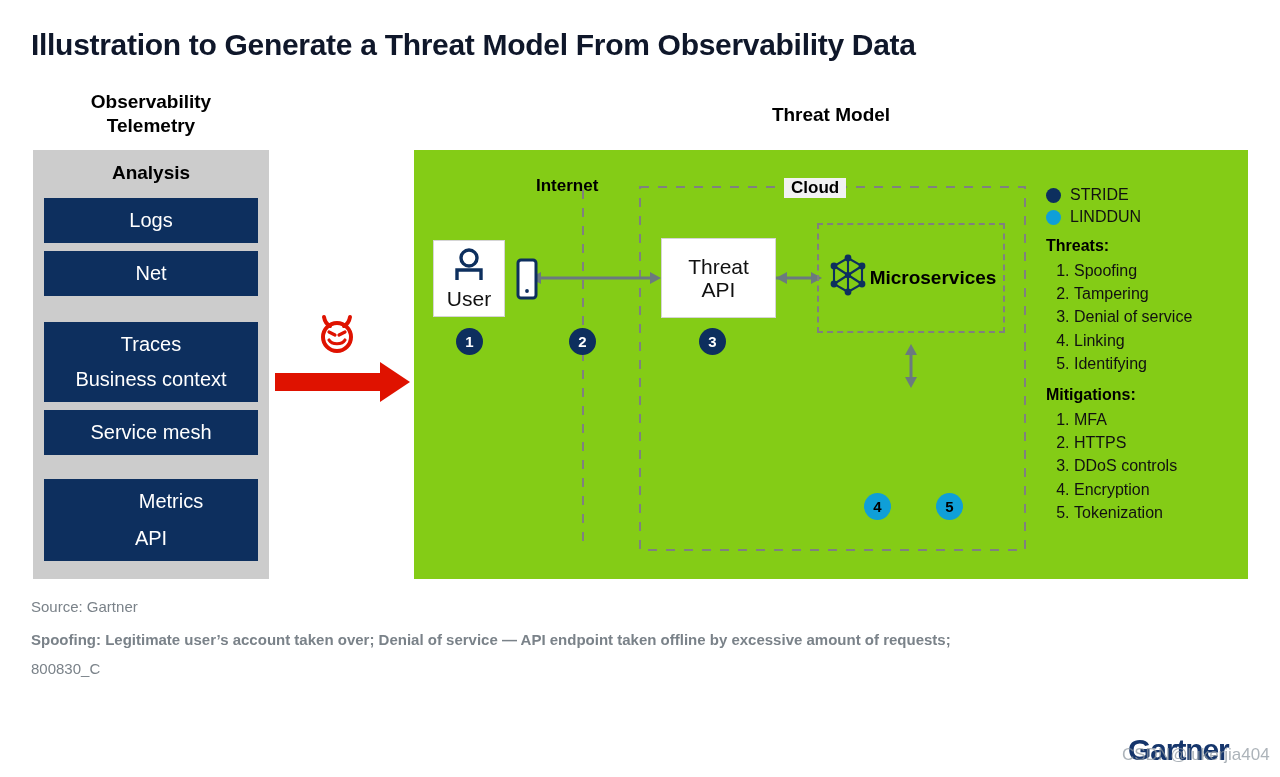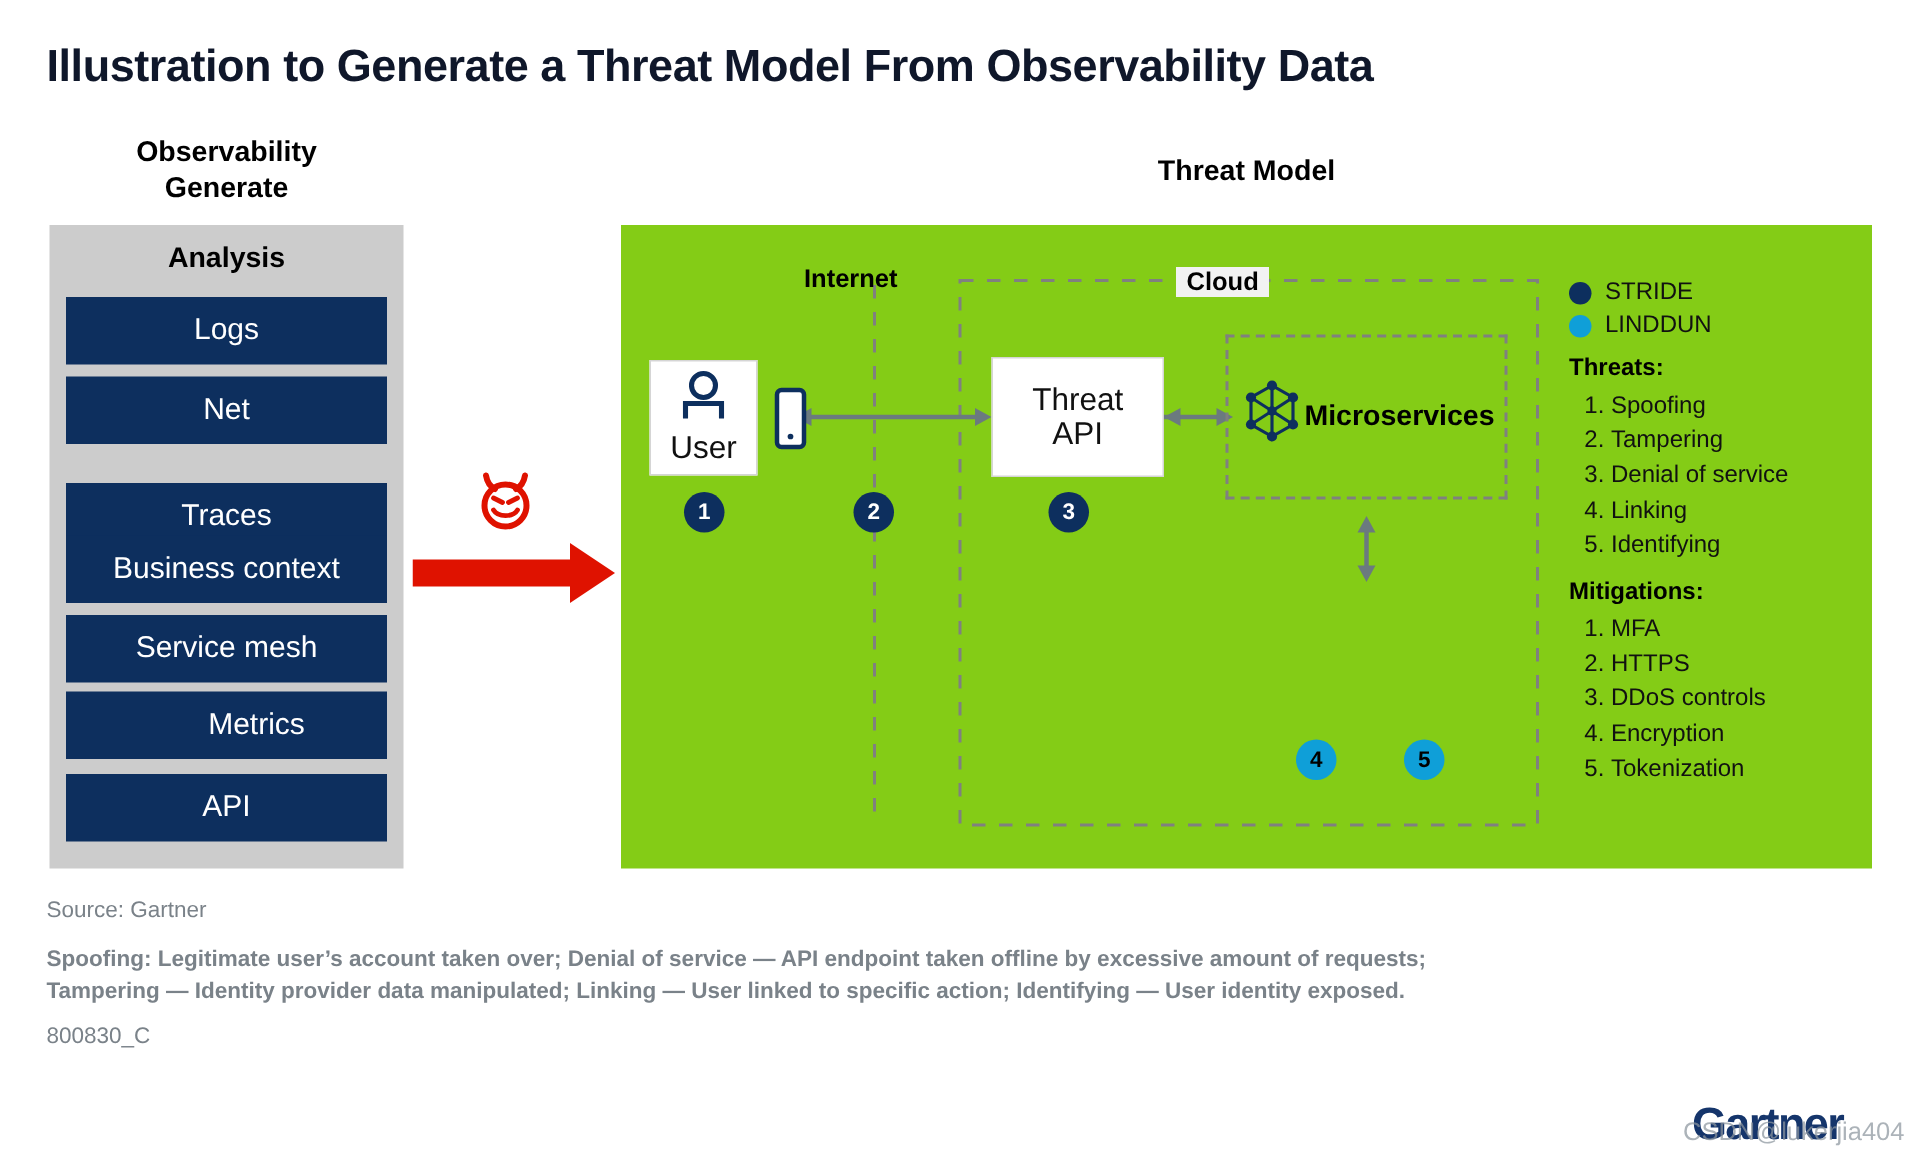--- a/index.html
+++ b/index.html
@@ -221,32 +221,32 @@
 </style>
 </head>
 <body>
 
 <div class="page">
 
   <div id="title">Illustration to Generate a Threat Model From Observability Data</div>
 
   <div id="obs-heading">
     <div>Observability</div>
-    <div>Generate</div>
+    <div>Telemetry</div>
   </div>
 
   <div id="obs-panel">
     <div id="obs-analysis">Analysis</div>
 
     <div class="tele-item" style="top:48px;">Logs</div>
     <div class="tele-item" style="top:101px;">Net</div>
     <div class="tele-item" style="top:172px;text-align:center;">Traces</div>
     <div class="tele-item" style="top:207px;">Business context</div>
     <div class="tele-item" style="top:260px;">Service mesh</div>
-    <div class="tele-item" style="top:311px;padding-left:40px;">Metrics</div>
+    <div class="tele-item" style="top:329px;padding-left:40px;">Metrics</div>
     <div class="tele-item" style="top:366px;">API</div>
   </div>
 
   <div id="devil-wrap">
     <svg width="42" height="42" viewBox="0 0 42 42">
       <path d="M8 4 C9 10 12 12 14 13 M34 4 C33 10 30 12 28 13" stroke="#df1200" stroke-width="4" fill="none" stroke-linecap="round"></path>
       <circle cx="21" cy="24" r="14" fill="none" stroke="#df1200" stroke-width="4"></circle>
       <path d="M13 19 L19 22 M29 19 L23 22" stroke="#df1200" stroke-width="3.2" stroke-linecap="round"></path>
       <path d="M13 27 C16 32 26 32 29 27" stroke="#df1200" stroke-width="3.2" fill="none" stroke-linecap="round"></path>
     </svg>
@@ -362,21 +362,20 @@
       <li>DDoS controls</li>
       <li>Encryption</li>
       <li>Tokenization</li>
     </ol>
   </div>
 
   <div id="footer">
     <div class="foot-src">Source: Gartner</div>
     <div class="foot-note">
       <div>Spoofing: Legitimate user’s account taken over; Denial of service — API endpoint taken offline by excessive amount of requests;</div>
-      <div>Tampering — Identity provider data manipulated; Linking — User linked to specific action; Identifying — User identity exposed.</div>
     </div>
     <div class="foot-code">800830_C</div>
   </div>
 
   <div id="gartner-logo">Gartner</div>
   <div id="watermark">CSDN@lukerjia404</div>
 
 </div>
 
 </body></html>

